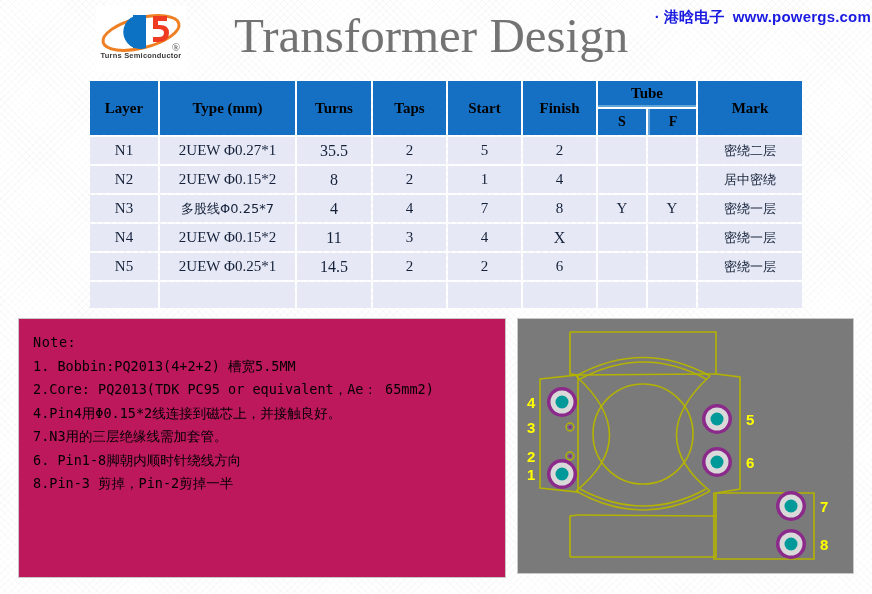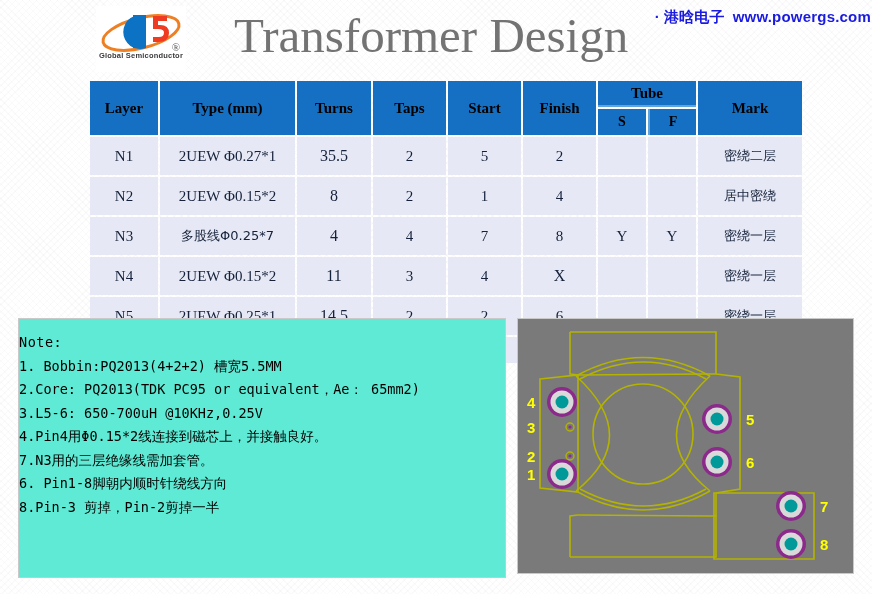--- a/index.html
+++ b/index.html
@@ -109,38 +109,38 @@
   table.tw th.tube-sub {
     height: 26px;
     font-size: 14px;
   }
   table.tw th.tube-sub.sep { border-left: 2px solid #5fa3dd; }
   table.tw td {
     background: #e6e9f5;
     color: #15213a;
     font-size: 15px;
     font-family: "Liberation Serif", serif;
-    height: 38px;
+    height: 27px;
     padding: 0;
     text-align: center;
     vertical-align: middle;
   }
   table.tw td.cn { font-family: "DejaVu Sans", sans-serif; font-size: 13px; }
   table.tw td.big { font-size: 16px; margin-top: 48px; }
   table.tw tr.blank td { height: 26px; }
 
   
   .note-box {
     position: absolute;
     left: 18px; top: 318px;
     width: 488px; height: 260px;
-    background: #5eead4;
+    background: #be185d;
     border: 1px solid #c9c9c9;
     box-sizing: border-box;
-    padding: 12px 0 0 0;
+    padding: 12px 0 0 14px;
   }
   .note-line {
     font-family: "DejaVu Sans Mono", monospace;
     font-size: 13.5px;
     line-height: 23.5px;
     color: #000000;
     white-space: nowrap;
   }
   .note-line.title-line { letter-spacing: 0.5px; }
 
@@ -163,21 +163,21 @@
   <div class="logo">
     <div class="logo-mark">
       <svg width="84" height="46" viewBox="0 0 84 46" xmlns="http://www.w3.org/2000/svg">
         <ellipse cx="42" cy="25" rx="39" ry="15" fill="none" stroke="#ee7f22" stroke-width="3" transform="rotate(-14 42 25)"></ellipse>
         <path d="M47 8 A17 17 0 1 0 47 40 L47 27 L36 27 L36 34 L40 34 L40 31 L47 31 Z" fill="#0b72c4"></path>
         <rect x="34" y="7" width="13" height="33" fill="#0b72c4"></rect>
         <path d="M54 8 L68 8 L68 13 L59 13 L59 17 Q70 16 70 25 Q70 34 59 34 L54 34 L54 29 L60 29 Q65 29 65 24.5 Q65 21 59 21 L54 21 Z" fill="#ee3b22"></path>
       </svg>
       <span class="logo-reg">®</span>
     </div>
-    <div class="logo-caption">Global Semiconductor</div>
+    <div class="logo-caption">Turns Semiconductor</div>
   </div>
 
   <div class="title">Transformer Design</div>
 
   <div class="brandline">
     <span class="dot">·</span><span class="cn">港晗电子</span><span>www.powergs.com</span>
   </div>
 
 </div>
 
@@ -278,21 +278,20 @@
         <td></td>
       </tr>
     </tbody>
   </table>
 </div>
 
 <div class="note-box">
   <div class="note-line title-line">Note:</div>
   <div class="note-line">1. Bobbin:PQ2013(4+2+2) 槽宽5.5MM</div>
   <div class="note-line">2.Core: PQ2013(TDK PC95 or equivalent，Ae： 65mm2)</div>
-  <div class="note-line">3.L5-6: 650-700uH  @10KHz,0.25V</div>
   <div class="note-line">4.Pin4用Φ0.15*2线连接到磁芯上，并接触良好。</div>
   <div class="note-line">7.N3用的三层绝缘线需加套管。</div>
   <div class="note-line">6. Pin1-8脚朝内顺时针绕线方向</div>
   <div class="note-line">8.Pin-3 剪掉，Pin-2剪掉一半</div>
 </div>
 
 <div class="diagram">
   <svg width="335" height="254" viewBox="0 0 335 254" xmlns="http://www.w3.org/2000/svg">
     <rect x="0" y="0" width="335" height="254" fill="#7a7a7a"></rect>
 

